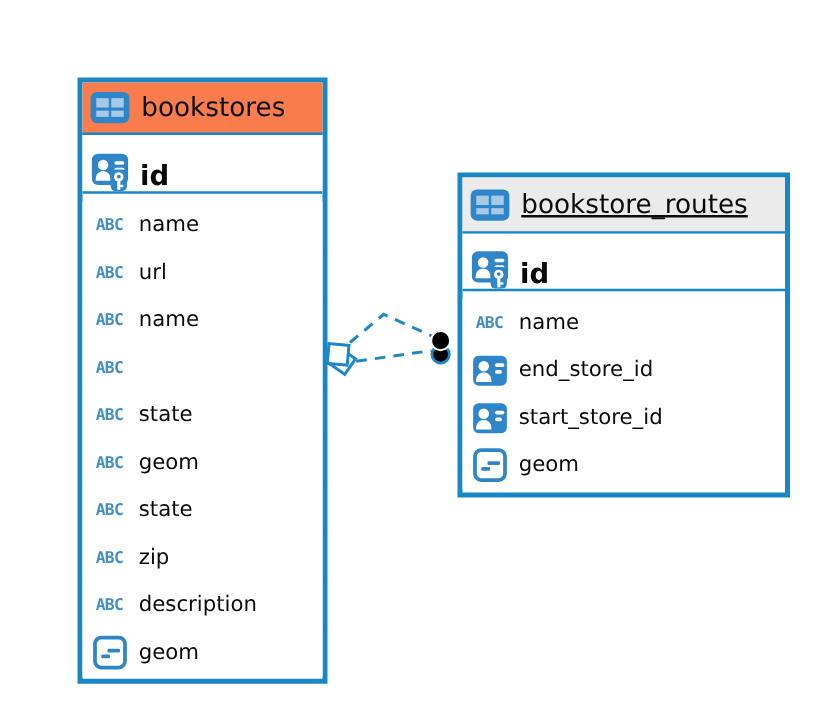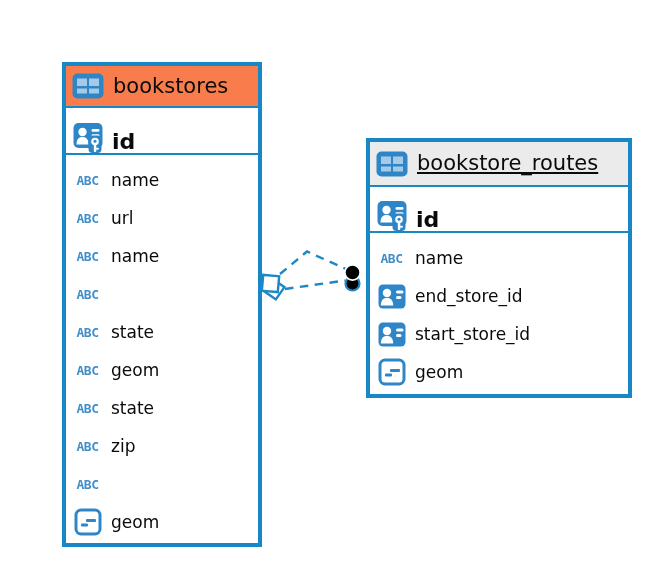--- a/index.html
+++ b/index.html
@@ -147,20 +147,21 @@
       <div class="row">
         <span class="cell-icon abc">ABC</span>
         <span class="cname">state</span>
       </div>
       <div class="row">
         <span class="cell-icon abc">ABC</span>
         <span class="cname">zip</span>
       </div>
       <div class="row">
         <span class="cell-icon abc">ABC</span>
+        <span class="cname">description</span>
       </div>
       <div class="row">
         <span class="cell-icon">
           <svg width="28" height="28" viewBox="0 0 28 28">
             <rect class="i-stroke" x="2" y="2" width="24" height="24" rx="5" fill="none" stroke-width="3"></rect>
             <rect class="i-fill" x="12" y="11" width="10" height="3" rx="1"></rect>
             <rect class="i-fill" x="7" y="15.5" width="7" height="3" rx="1"></rect>
           </svg>
         </span>
         <span class="cname">geom</span>

